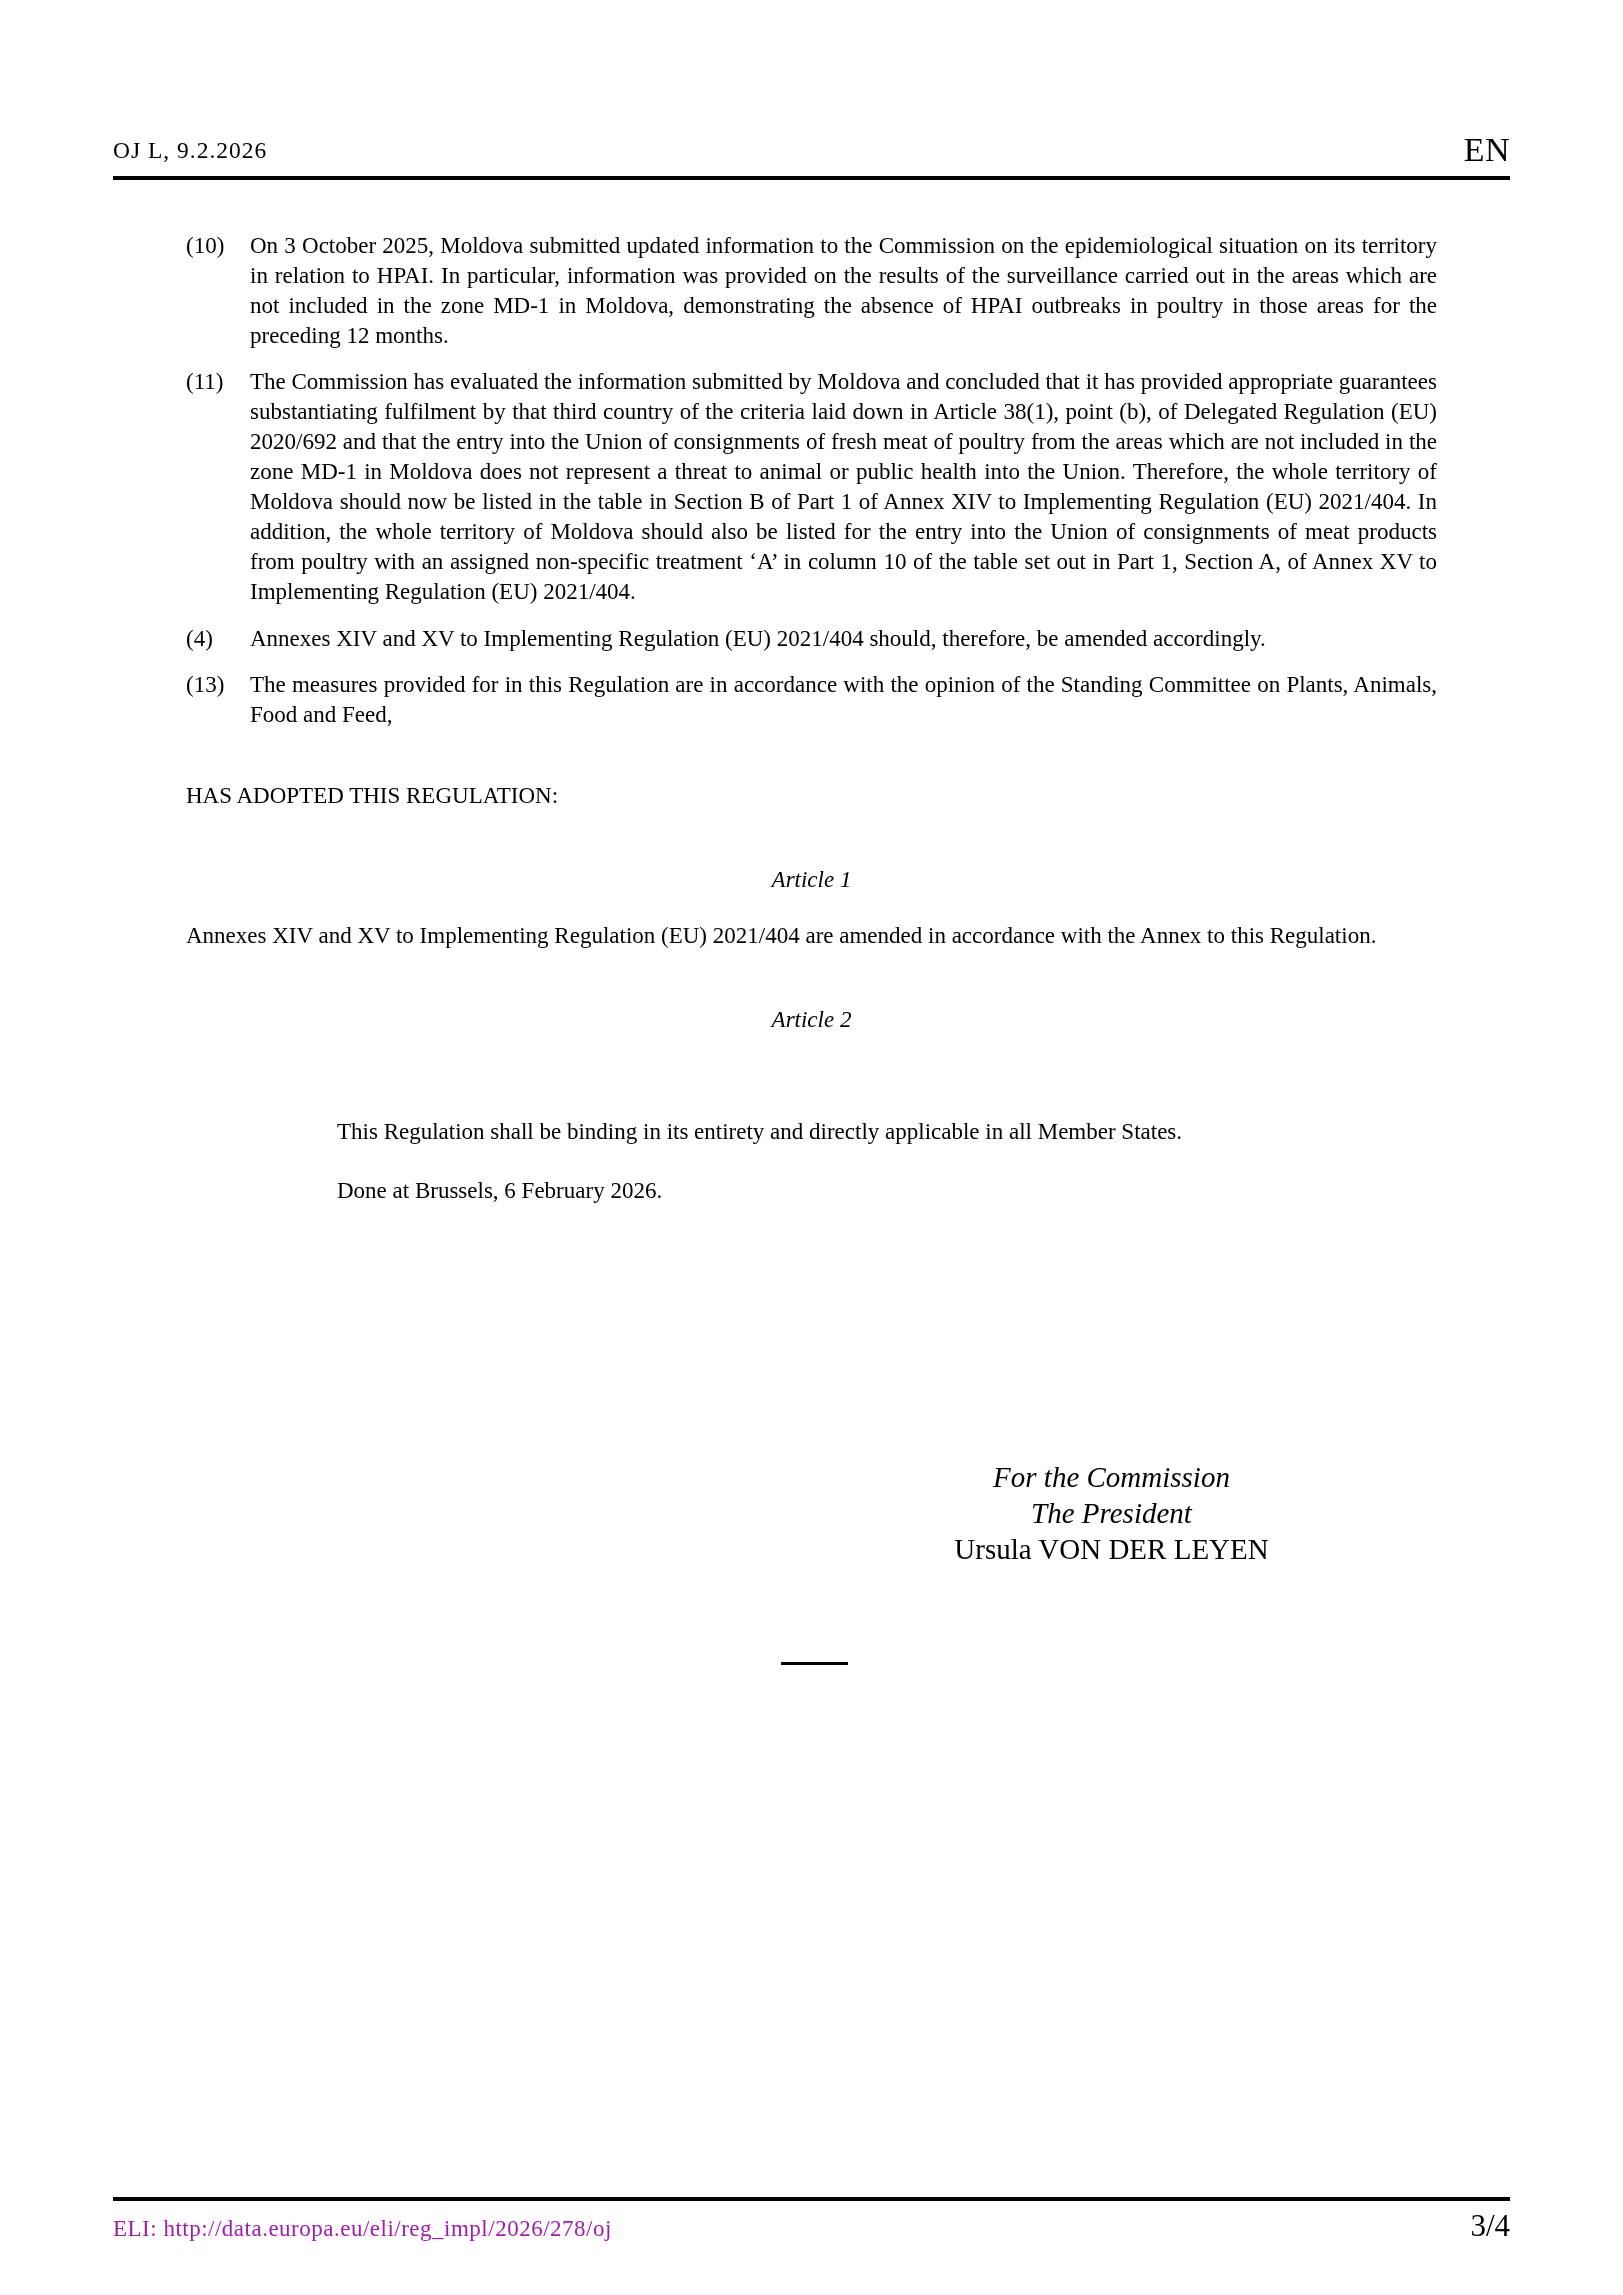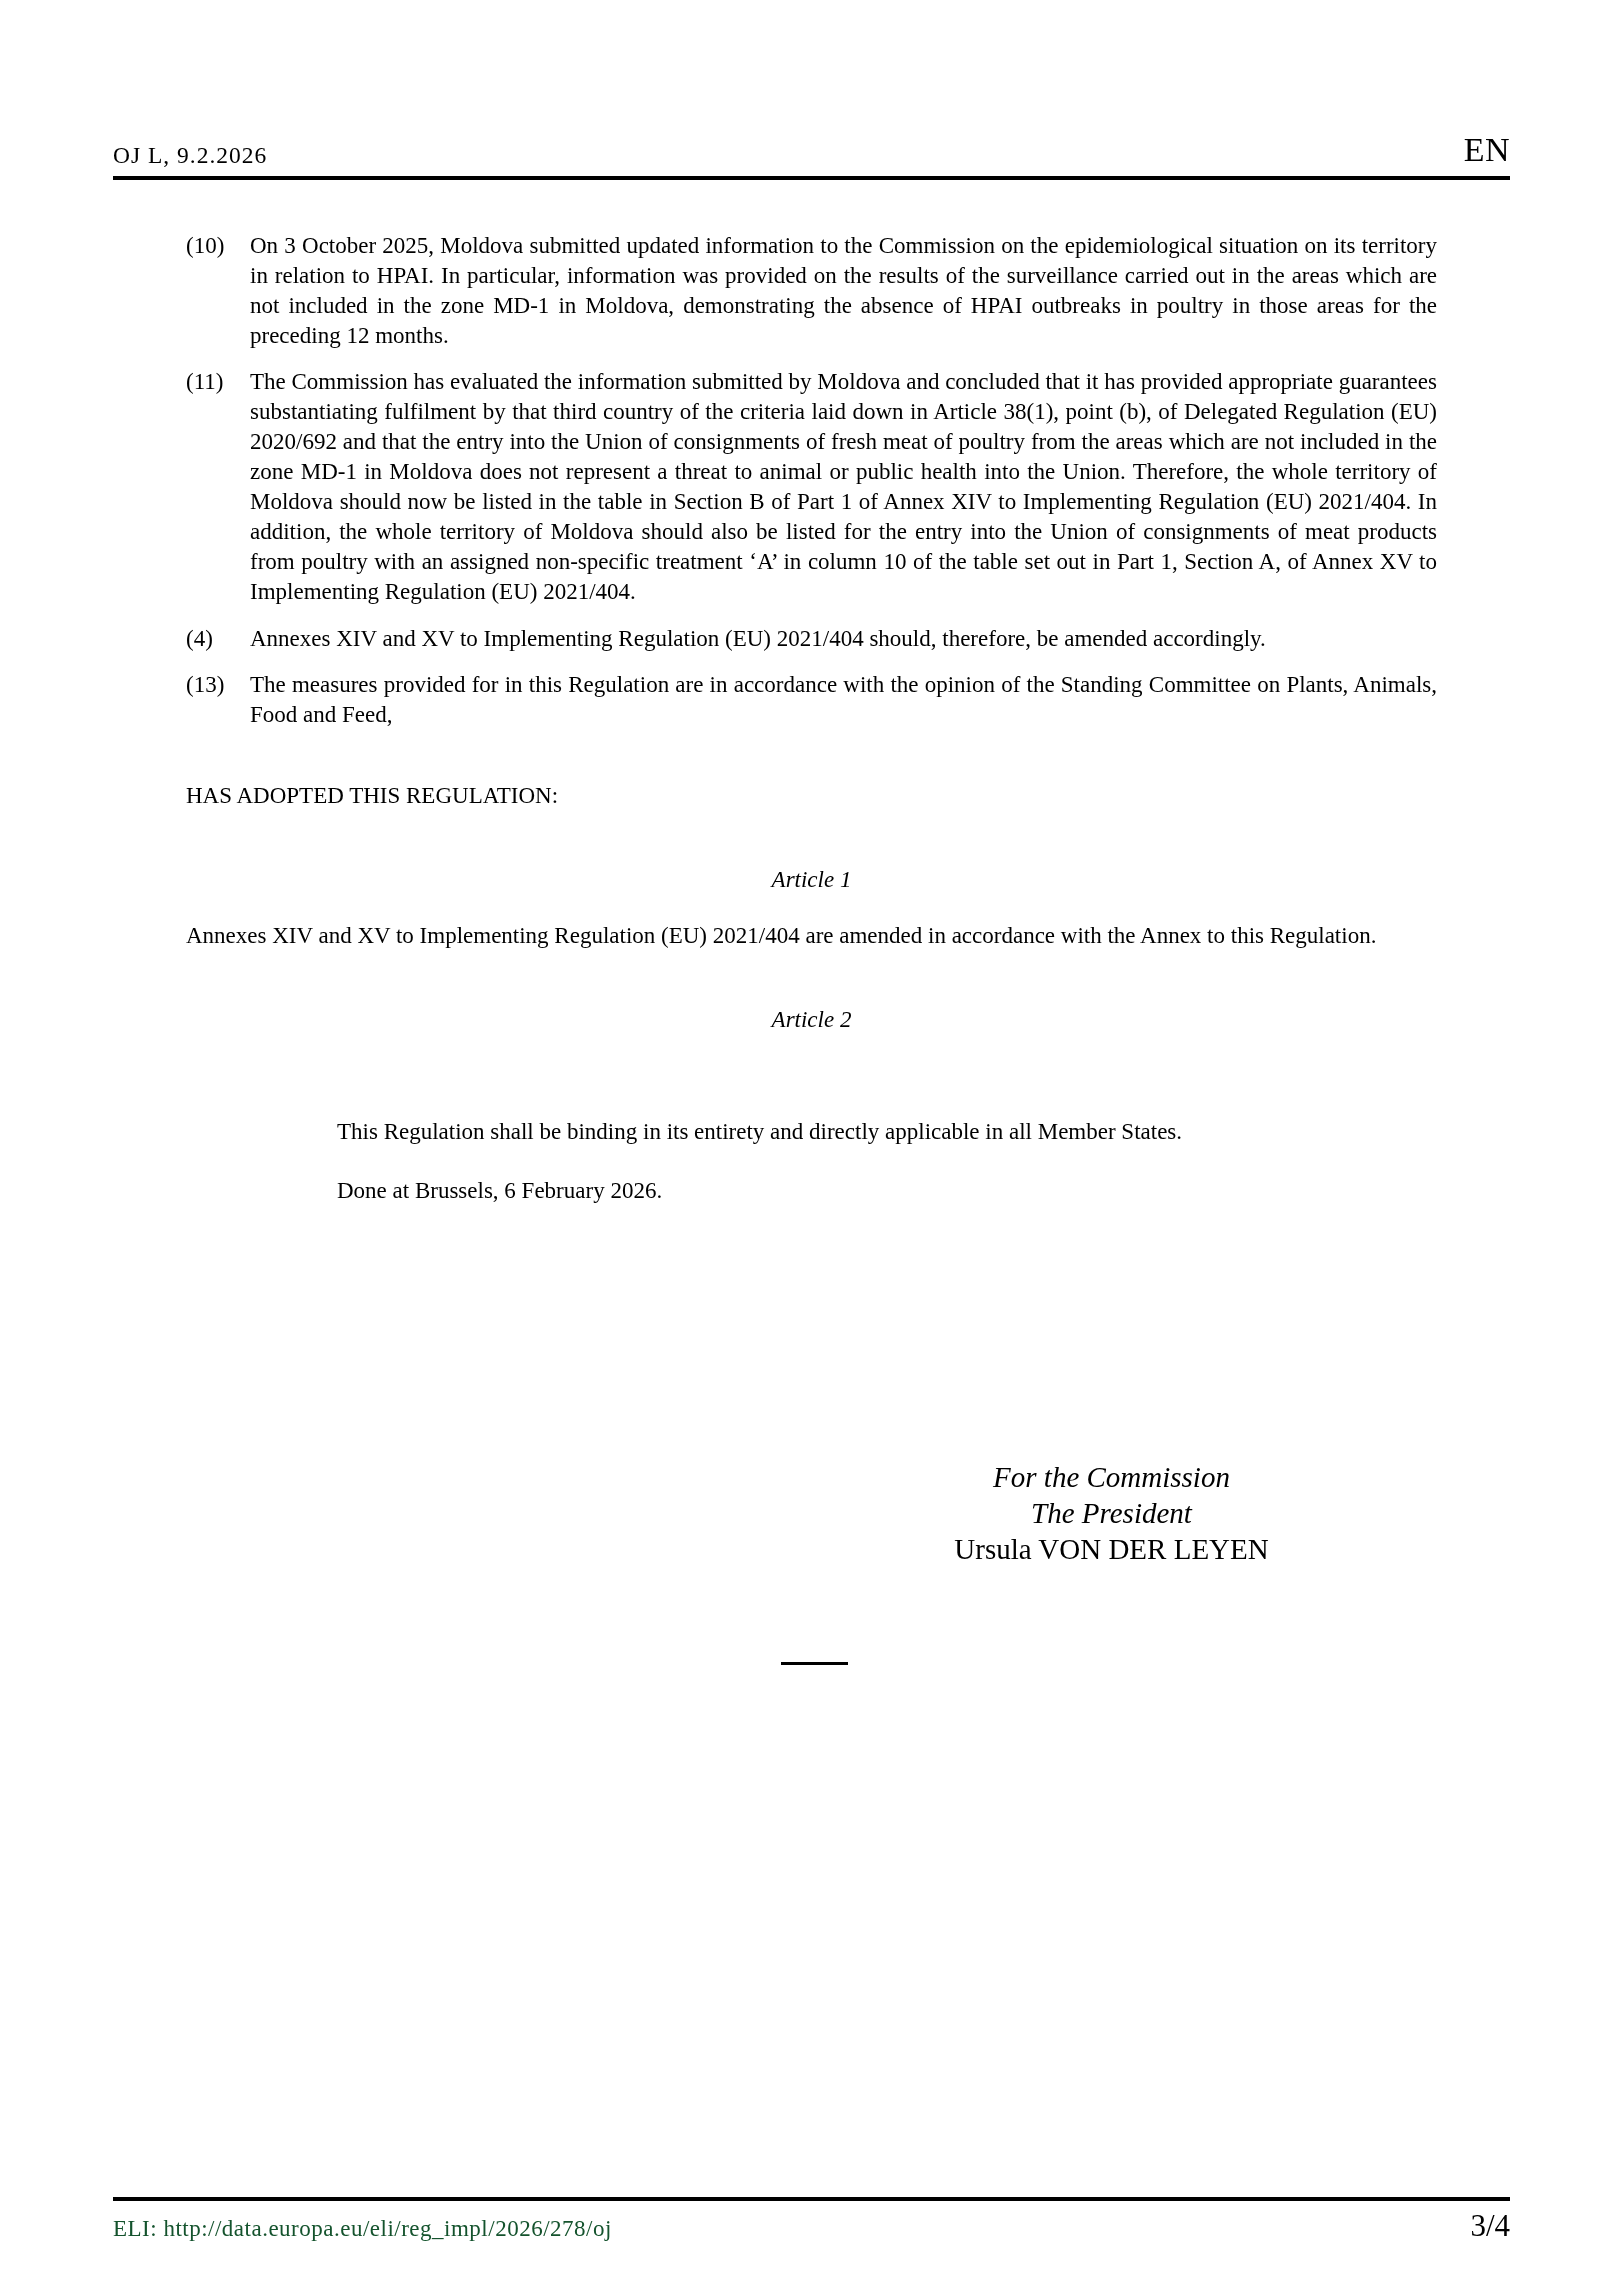--- a/index.html
+++ b/index.html
@@ -11,21 +11,21 @@
     font-family:"Liberation Serif","DejaVu Serif",serif;
     overflow:hidden;
   }
 
   
   .header {
     position:absolute; left:113px; top:131px; width:1397px;
     border-bottom:4.6px solid #000;
     padding-bottom:7.2px;
   }
-  .header-row { display:flex; justify-content:space-between; align-items:flex-end; }
+  .header-row { display:flex; justify-content:space-between; align-items:center; }
   .header-left  { font-size:23.5px; letter-spacing:1px; }
   .header-right { font-size:34px; letter-spacing:0.5px; }
 
   
   .doc {
     position:absolute; left:186px; top:231px; width:1251px;
     font-size:23px; line-height:30px;
   }
   .recital { display:flex; margin-top:16.4px; }
   .recital:first-child { margin-top:0; }
@@ -59,21 +59,21 @@
     border-top:3.1px solid #000;
   }
 
   
   .footer {
     position:absolute; left:113px; top:2197px; width:1397px;
     border-top:4.6px solid #000;
     padding-top:7.2px;
   }
   .footer-row { display:flex; justify-content:space-between; align-items:baseline; }
-  .footer-left  { font-size:23px; letter-spacing:0.5px; color:#14532d; text-decoration:none; }
+  .footer-left  { font-size:23px; letter-spacing:0.5px; color:#a21caf; text-decoration:none; }
   .footer-right { font-size:31px; }
 </style>
 </head>
 <body>
 
 <div class="page">
 
   <div class="header">
     <div class="header-row">
       <span class="header-left">OJ L, 9.2.2026</span>

